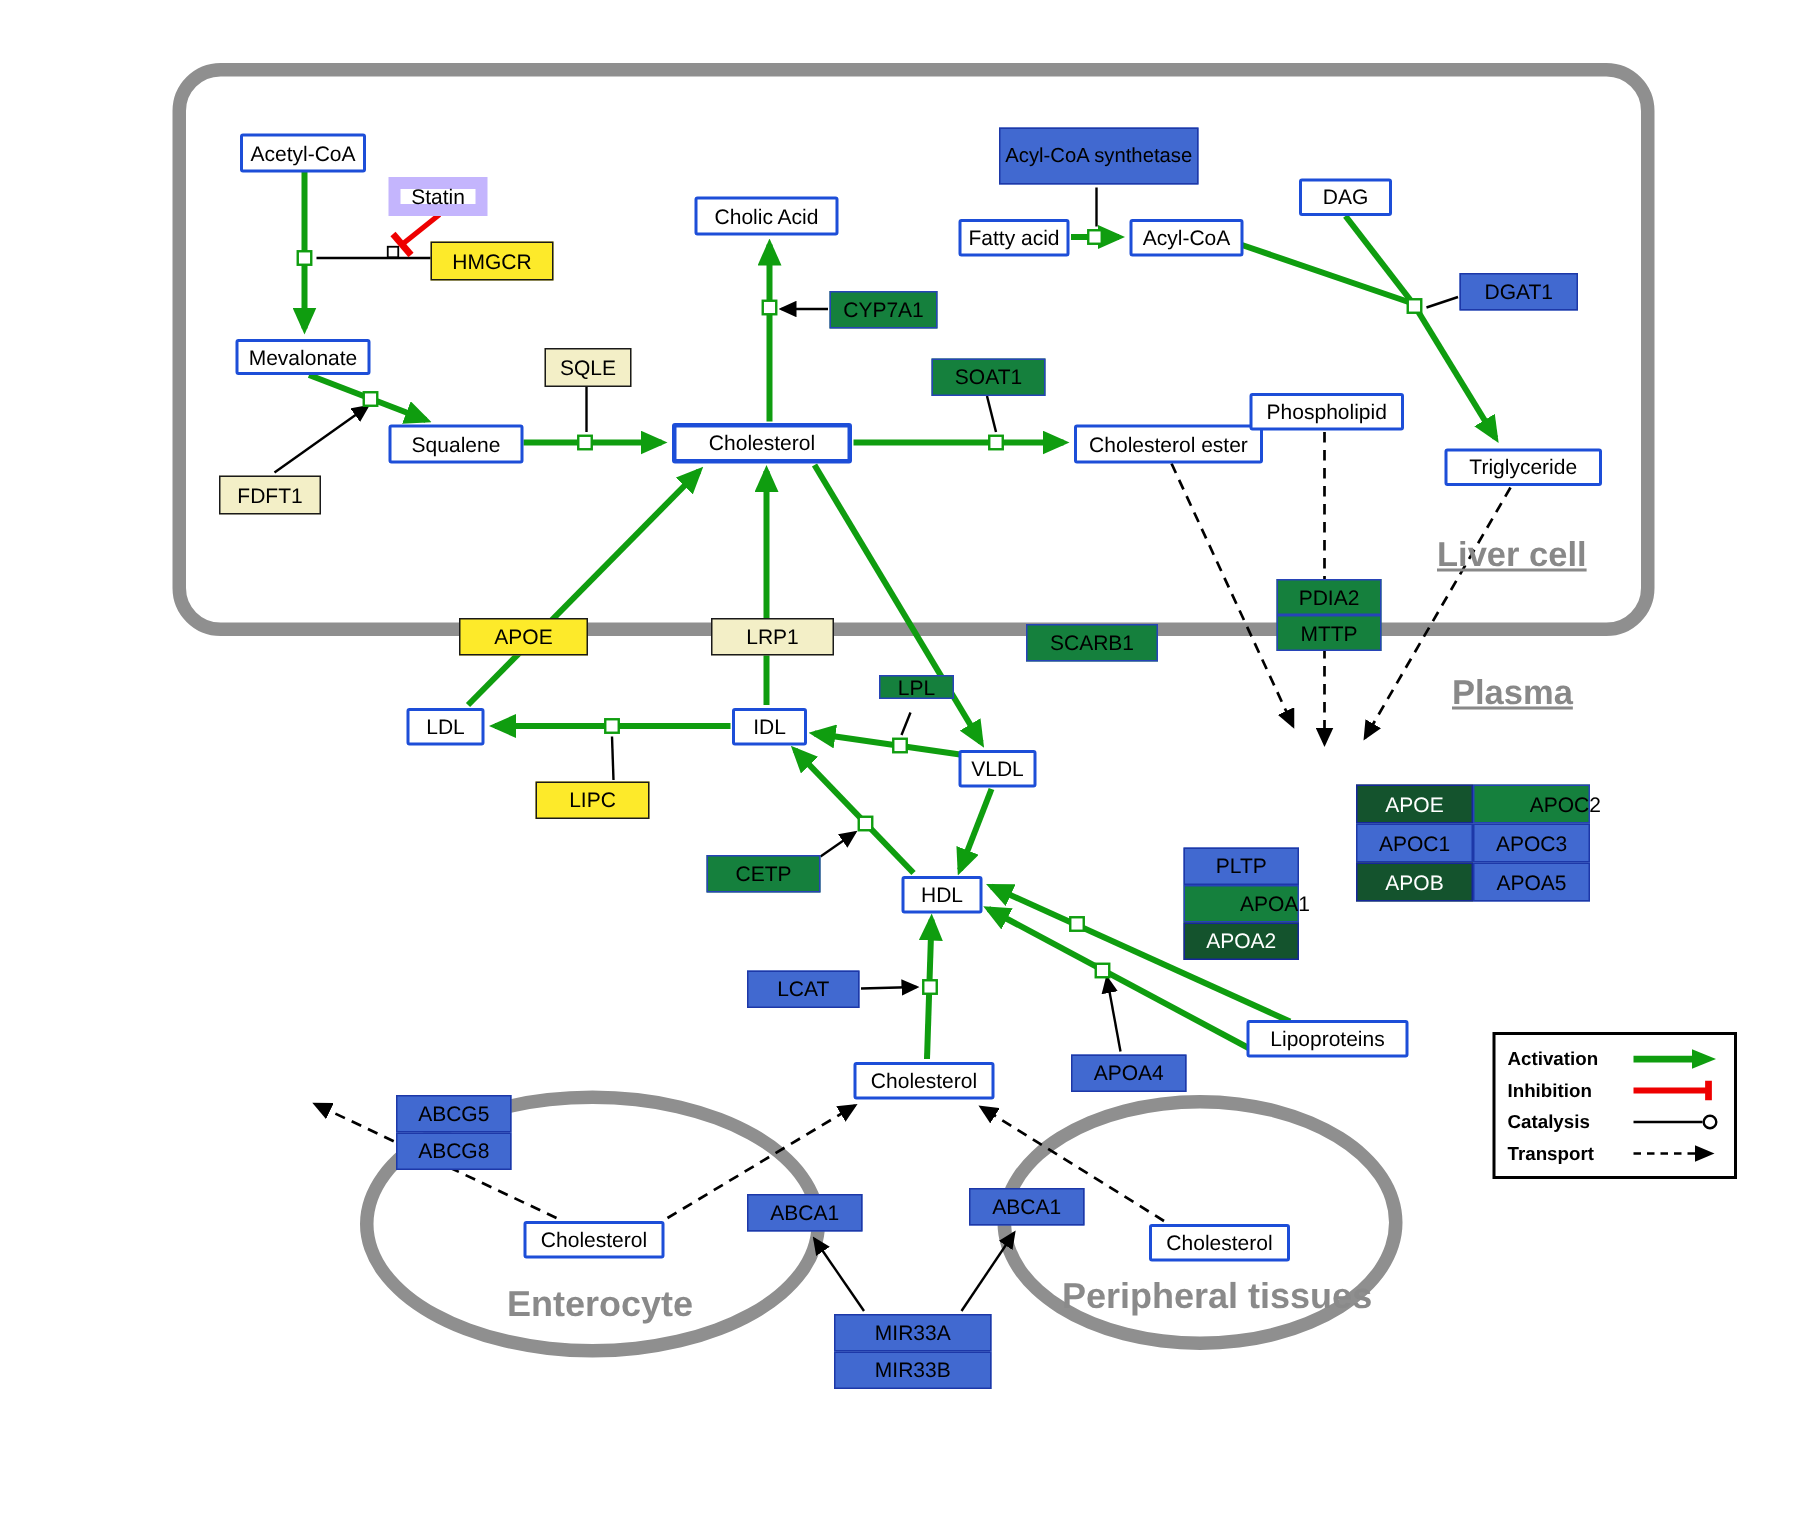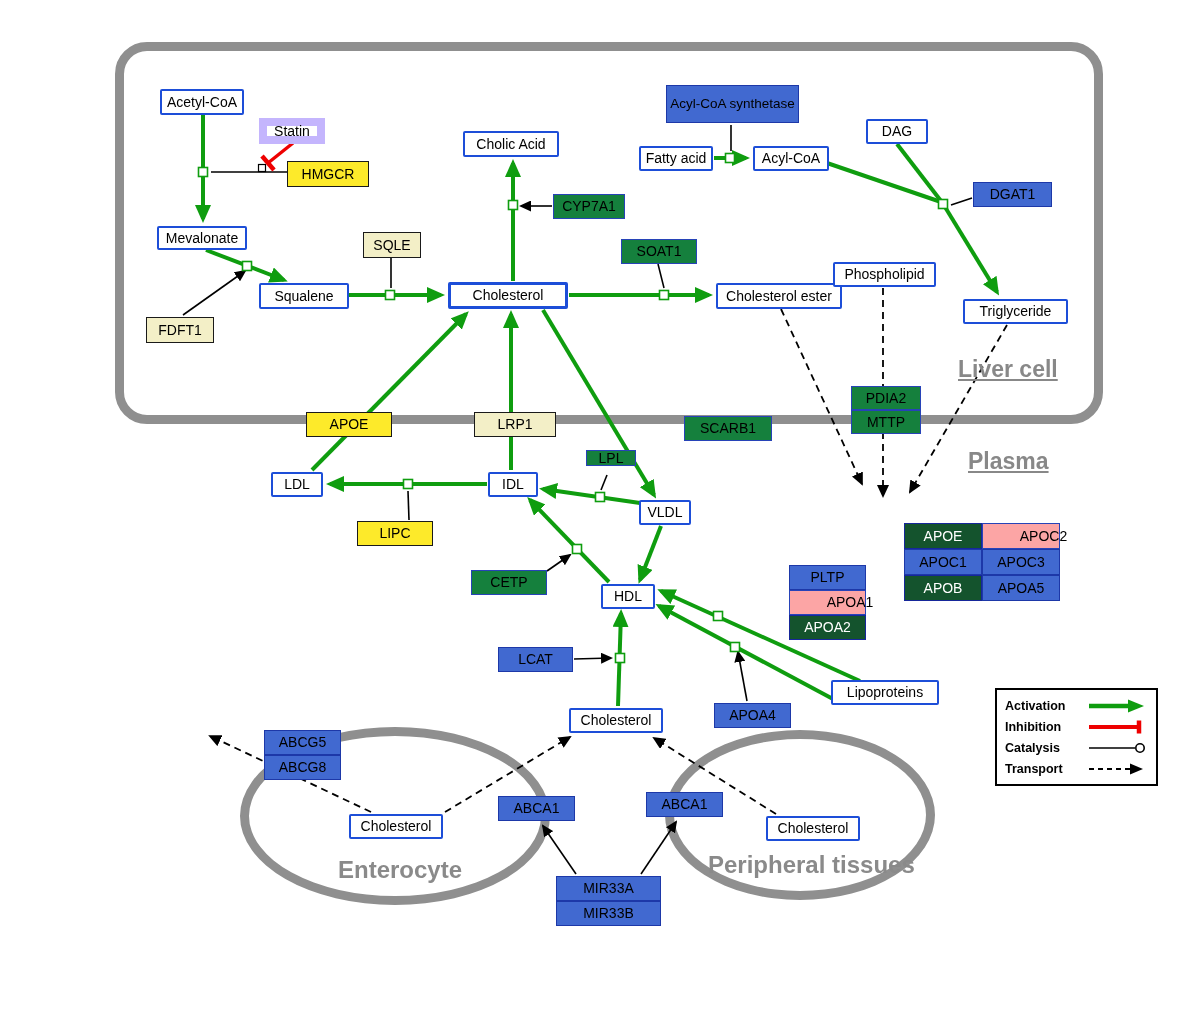--- a/index.html
+++ b/index.html
@@ -18,21 +18,21 @@
   svg.edges{position:absolute;left:0;top:0;z-index:1;}
   
   .node{position:absolute;z-index:2;box-sizing:border-box;display:flex;align-items:center;justify-content:center;
         text-align:center;font-size:14px;color:#000;background:#fff;white-space:nowrap;line-height:1.05;}
   .met{border:2px solid #1d4ed8;border-radius:2px;}
   .met-bold{border-width:3px;}
   .drug{border:8px solid #c4b5fd;}
   .yellow{background:#fdea2a;border:1.5px solid #1a1a1a;}
   .pyellow{background:#f3efc7;border:1.5px solid #1a1a1a;}
   .b1{background:#15803d;border:1.5px solid #2743b8;}
-  .b2{background:#fca5a5;border:1.5px solid #2743b8;padding-left:45px;}
+  .b2{background:#15803d;border:1.5px solid #2743b8;padding-left:45px;}
   .b3{background:#4169d0;border:1.5px solid #1d38a8;}
   .b4{background:#14532d;border:1.5px solid #16279a;color:#fff;}
   .wrap{white-space:normal;font-size:13.5px;}
   
   .legend{position:absolute;z-index:2;left:995px;top:688px;width:163px;height:98px;border:2px solid #000;
           background:#fff;box-sizing:border-box;padding:5px 8px;display:flex;flex-direction:column;justify-content:space-around;}
   .legend-row{display:flex;align-items:center;justify-content:space-between;font-size:12.5px;color:#000;font-weight:bold;}
   .legend-row svg{flex:none;}
 </style>
 </head>

